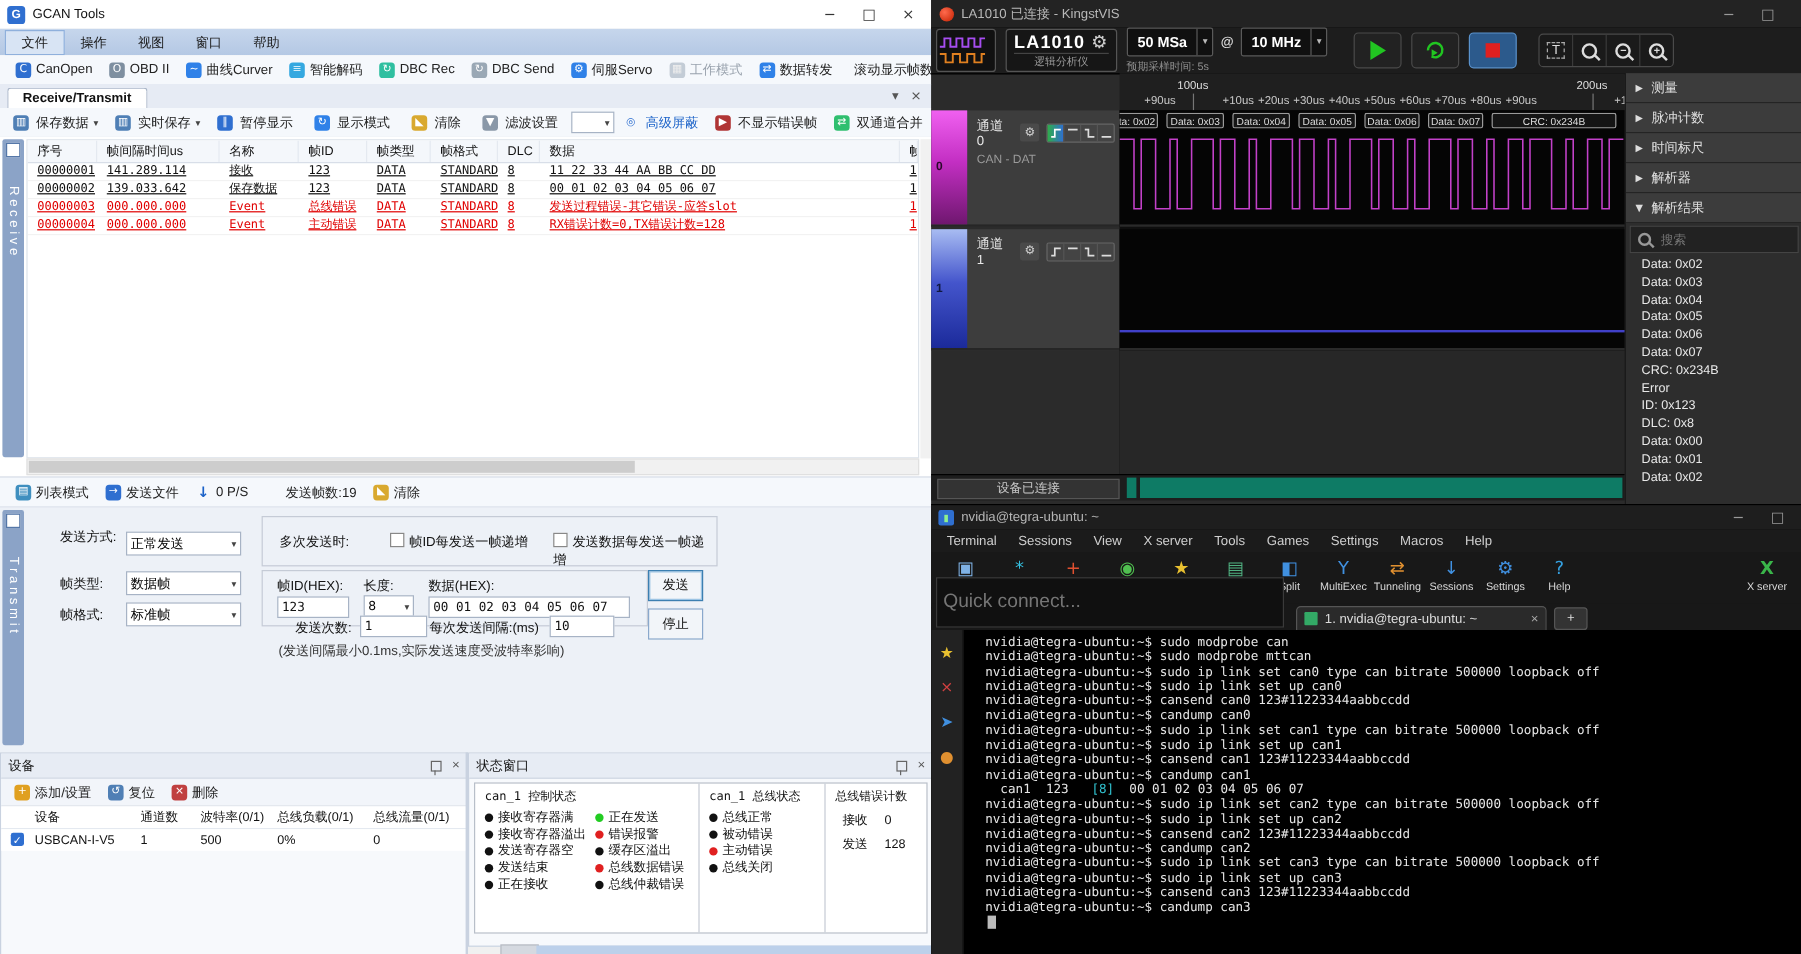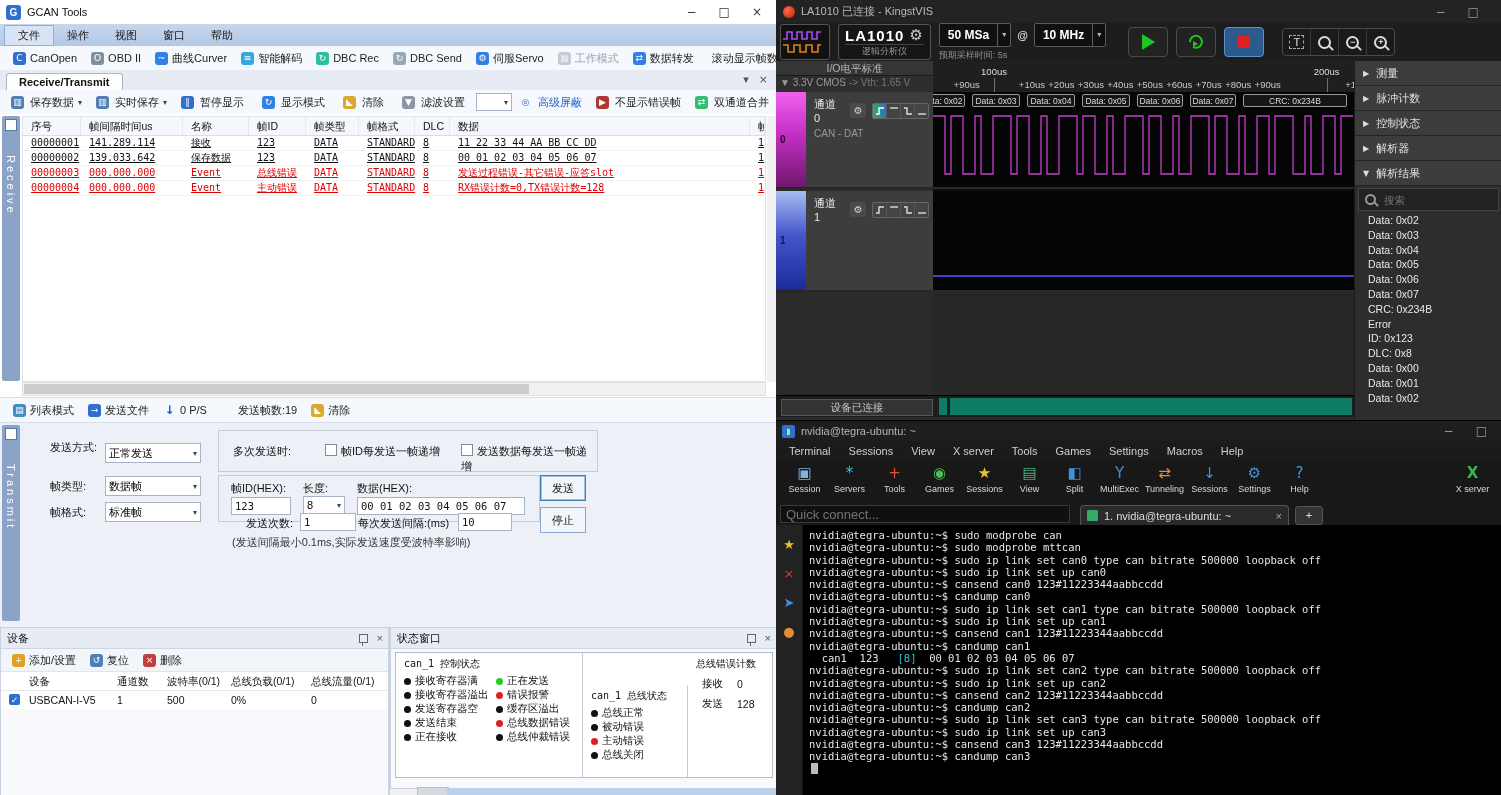--- a/index.html
+++ b/index.html
@@ -140,29 +140,29 @@
   .m-title{left:0;top:0;right:0;height:20px;background:#1e1e1e;display:flex;align-items:center;padding:0 6px;color:#b5b5b5;}
   .m-ico{width:13px;height:13px;background:#2f6fd0;border-radius:2px;margin-right:6px;display:flex;align-items:center;justify-content:center;color:#8ef08e;font-size:8px;}
   .m-menu{left:0;top:20px;right:0;height:19px;background:#1b1b1b;display:flex;align-items:center;padding-left:4px;color:#cfcfcf;}
   .m-menu span{padding:0 9px;}
   .m-tools{left:0;top:39px;right:0;height:43px;background:#181818;display:flex;align-items:flex-start;padding:3px 6px 0;border-bottom:1px solid #000;}
   .mt{display:flex;flex-direction:column;align-items:center;width:45px;gap:1px;}
   .mt .g{width:20px;height:20px;display:flex;align-items:center;justify-content:center;font-size:15px;font-family:"DejaVu Sans",sans-serif;}
   .mt .l{color:#d8d8d8;font-size:9px;white-space:nowrap;}
   .mt.xs{margin-left:auto;}
   .m-qc{left:0;top:82px;right:0;height:22px;background:#181818;display:flex;align-items:flex-end;}
-  .m-qcinput{margin:1px 0 2px 4px;width:278px;height:16px;background:#101010;border:1px solid #3a3a3a;color:#9a9a9a;font-size:13px;padding:0 5px;font-family:"Liberation Sans",sans-serif;outline:none;}
+  .m-qcinput{margin:1px 0 2px 4px;width:278px;height:16px;background:#101010;border:1px solid #3a3a3a;color:#9a9a9a;font-size:16px;padding:12px 5px;font-family:"Liberation Sans",sans-serif;outline:none;}
   .m-tab{margin-left:10px;width:195px;height:19px;background:#2a2a2a;border:1px solid #555;border-bottom:none;border-radius:4px 4px 0 0;display:flex;align-items:center;padding:0 6px;color:#ddd;gap:6px;}
   .m-tab .ti{width:11px;height:11px;background:#3a6;display:inline-block;border-radius:1px;}
   .m-tab .x{margin-left:auto;color:#aaa;}
   .m-newtab{width:26px;height:17px;background:#333;border:1px solid #555;border-radius:3px;margin-left:6px;color:#ddd;text-align:center;line-height:16px;}
   .m-term{left:0;top:104px;right:0;bottom:0;background:#000;display:flex;}
   .m-strip{width:26px;background:#222;display:flex;flex-direction:column;align-items:center;gap:14px;padding-top:12px;border-right:1px solid #111;}
   .m-strip span{font-size:13px;font-family:"DejaVu Sans",sans-serif;}
-  .m-text{flex:1;padding:4px 0 0 6px;overflow:hidden;}
+  .m-text{flex:1;padding:4px 0 0 18px;overflow:hidden;}
   .tline{height:12.3px;line-height:12.3px;font-family:"DejaVu Sans Mono",monospace;font-size:10.5px;color:#e6e6e6;white-space:pre;}
   .tline .cy{color:#31c3d1;}
   .cursor{width:7px;height:11px;background:#bbb;margin-left:2px;}
 </style>
 </head>
 <body>
 
 <div id="root">
 
   <section id="gcan" class="a">
@@ -536,21 +536,21 @@
                 <span class="led" style="background: rgb(224, 32, 32);"></span>
                 <span>总线数据错误</span>
               </div>
                 <div class="led-item">
                 <span class="led" style="background: rgb(17, 17, 17);"></span>
                 <span>总线仲裁错误</span>
               </div>
               </div>
           </div>
         </div>
-        <div class="st-col" style="width:96px;margin-top:32px;">
+        <div class="st-col" style="width:96px;">
           <div class="st-title">can_1 总线状态</div>
           <div>
 
           <div class="led-item">
               <span class="led" style="background: rgb(17, 17, 17);"></span>
               <span>总线正常</span>
             </div>
               <div class="led-item">
               <span class="led" style="background: rgb(17, 17, 17);"></span>
               <span>被动错误</span>
@@ -643,24 +643,20 @@
           </span>
         <span class="kz">
             <span class="kmag">−</span>
           </span>
         <span class="kz">
             <span class="kmag">+</span>
           </span>
       </span>
     </div>
 
-    <div class="k-iohead a">
-      <div class="h">I/O电平标准</div>
-      <div class="v"><span>▼ 3.3V CMOS</span> <span style="color:#777;">-&gt;  Vth: 1.65 V</span></div>
-    </div>
     <div class="k-ruler a">
 
     <span class="rlabel" style="left: 8%;">+90us</span>
         <span class="rlabel major" style="left: 14.5%;">100us</span>
         <span class="rlabel" style="left: 23.5%;">+10us</span>
         <span class="rlabel" style="left: 30.5%;">+20us</span>
         <span class="rlabel" style="left: 37.5%;">+30us</span>
         <span class="rlabel" style="left: 44.5%;">+40us</span>
         <span class="rlabel" style="left: 51.5%;">+50us</span>
         <span class="rlabel" style="left: 58.5%;">+60us</span>
@@ -787,21 +783,21 @@
       <div class="k-sec">
           <span class="arr">▶</span>
           <span>测量</span>
         </div>
           <div class="k-sec">
           <span class="arr">▶</span>
           <span>脉冲计数</span>
         </div>
           <div class="k-sec">
           <span class="arr">▶</span>
-          <span>控制状态</span>
+          <span>时间标尺</span>
         </div>
           <div class="k-sec">
           <span class="arr">▶</span>
           <span>解析器</span>
         </div>
         </div>
       <div class="k-sec">
         <span class="arr">▼</span>
         <span>解析结果</span>
       </div>

